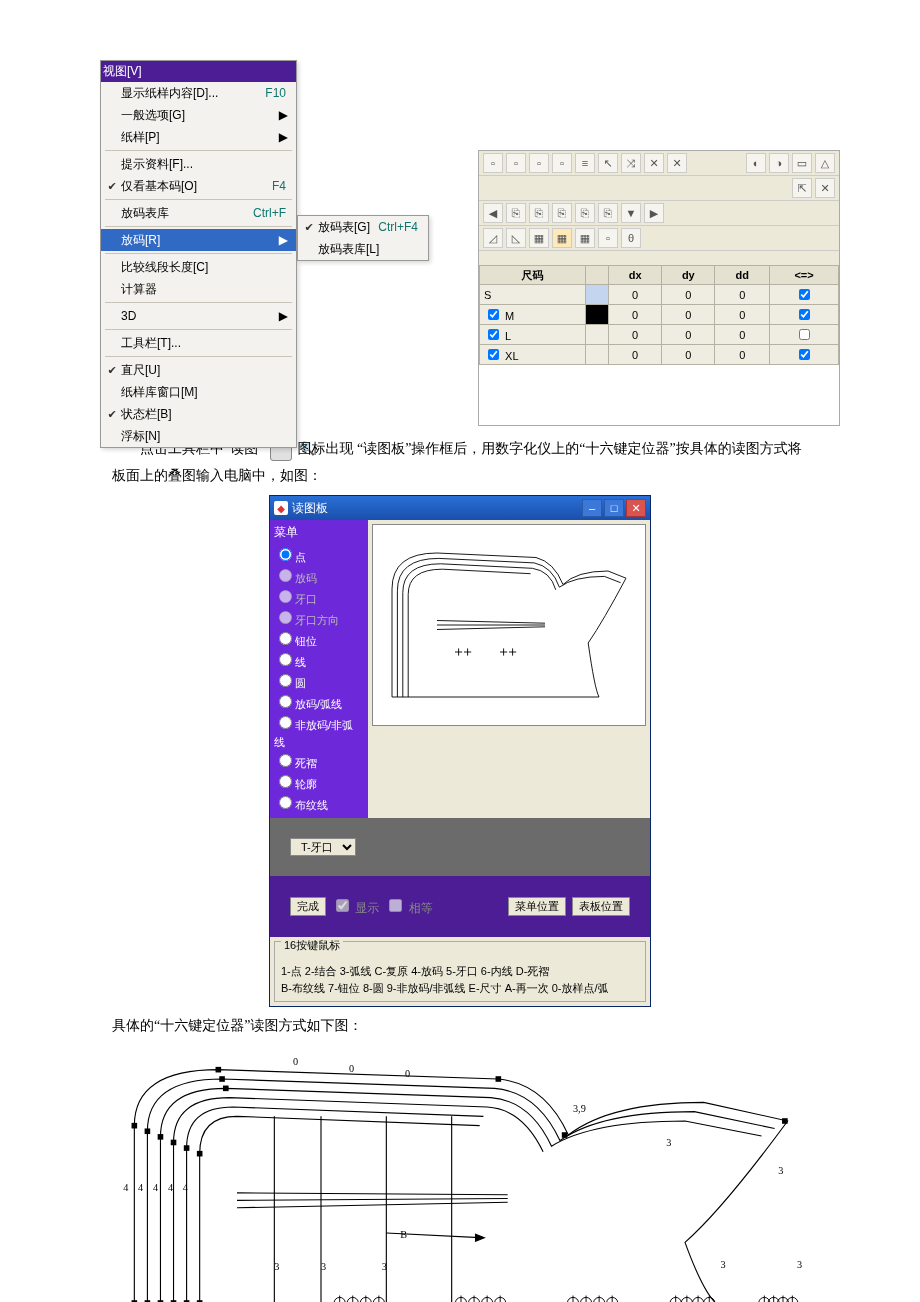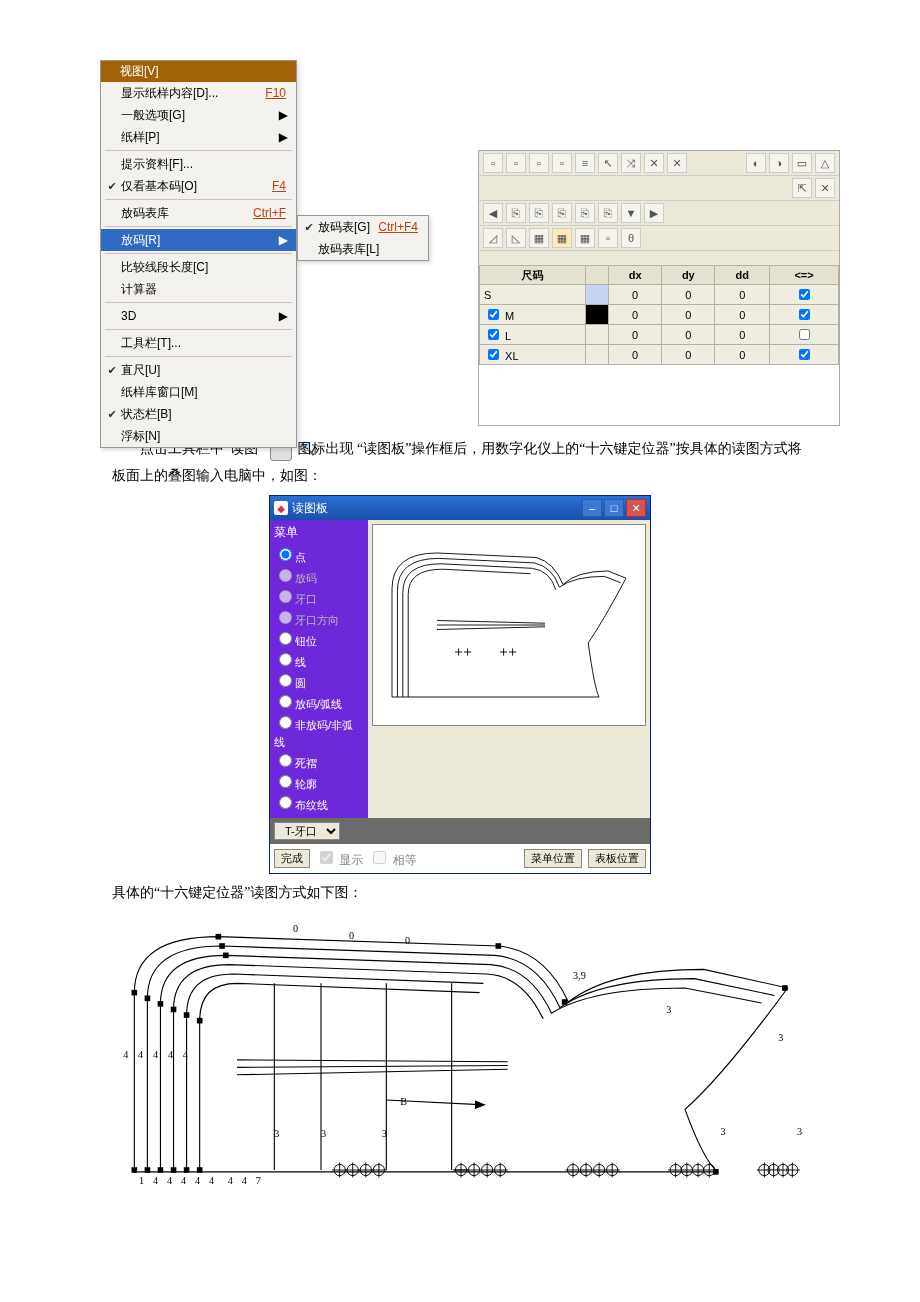--- a/index.html
+++ b/index.html
@@ -25,38 +25,38 @@
     left: 0;
     top: 0;
     width: 195px;
     background: #f4f2ee;
     border: 1px solid #999;
     box-shadow: 2px 2px 4px rgba(0,0,0,0.15);
     font-family: "Tahoma","SimSun",sans-serif;
     font-size: 12px;
   }
   .dropdown .title {
-    background: #a16207;
+    background: #4c1d95;
     color: #fff;
-    padding: 2px 19px;
+    padding: 2px 2px;
   }
   .ditem {
     display: flex;
     align-items: center;
     padding: 2px 4px 2px 2px;
     line-height: 18px;
   }
   .ditem .chk {
     width: 18px;
     text-align: center;
     color: #333;
     font-size: 11px;
   }
   .ditem .lbl { flex: 1; }
-  .ditem .sc  { color: #c2410c; padding-right: 6px; text-decoration: underline; }
+  .ditem .sc  { color: #0f766e; padding-right: 6px; }
   .ditem .arr { color: #000; padding-right: 4px; }
   .dsep {
     border-top: 1px solid #c8c4b8;
     margin: 2px 4px;
   }
   .ditem.hl {
     background: #316ac5;
     color: #fff;
   }
   .ditem.hl .sc, .ditem.hl .arr { color: #fff; }
@@ -166,23 +166,23 @@
   }
   .dlg-menu .hdr { color:#fff;margin-bottom:4px;}
   .dlg-menu label { display:block;font-size:11px;line-height:17px;}
   .dlg-menu input[type=radio]{margin-right:3px;}
   .dlg-canvas {
     flex:1;background:#fff;margin:4px;border:1px solid #888;
     height:200px;display:flex;align-items:center;justify-content:center;
     position:relative;
   }
   .dlg-row {
-    padding:4px;display:flex;align-items:center;gap:6px;background:#6b6b6b;
-  }
-  .dlg-row.light { background:#ffffff; }
+    padding:20px;display:flex;align-items:center;gap:6px;background:#6b6b6b;
+  }
+  .dlg-row.light { background:#4c1d95; }
   .dlg-row select,.dlg-row button {
     font-size:11px;padding:1px 6px;font-family:inherit;
     background:#ece9d8;border:1px solid #888;
   }
   .dlg-legend {
     border:1px solid #aaa;margin:4px;padding:3px 6px;font-size:11px;
     line-height:1.6;background:#ece9d8;
   }
   .dlg-legend .lh { display:inline-block;position:relative;top:-8px;background:#ece9d8;padding:0 3px;}
 
@@ -449,20 +449,25 @@
       <div class="dlg-row">
         <select><option>T-牙口</option></select>
       </div>
       <div class="dlg-row light">
         <button>完成</button>
         <label style="color:#888;"><input type="checkbox" checked="" disabled="" style=""> <span>显示</span></label>
         <label style="color:#888;"><input type="checkbox" disabled="" style=""> <span>相等</span></label>
         <span style="flex:1"></span>
         <button>菜单位置</button>
         <button>表板位置</button>
+      </div>
+      <div class="dlg-legend">
+        <span class="lh">16按键鼠标</span><br>
+        <span>1-点   2-结合   3-弧线   C-复原   4-放码   5-牙口   6-内线   D-死褶</span><br>
+        <span>B-布纹线   7-钮位   8-圆   9-非放码/非弧线   E-尺寸   A-再一次  0-放样点/弧</span>
       </div>
     </div>
 
     <p class="noindent">具体的“十六键定位器”读图方式如下图：</p>
 
     
     <svg class="pattern-diagram" viewBox="0 0 760 300">
       <g stroke="#000" fill="none" stroke-width="1.2">
 
         <path d="M30 270 L30 80 Q30 20 120 20 L420 30 Q470 35 495 90 Q540 55 640 55 L730 75 Q660 170 620 205 Q640 260 655 272 L30 272 Z"></path>

